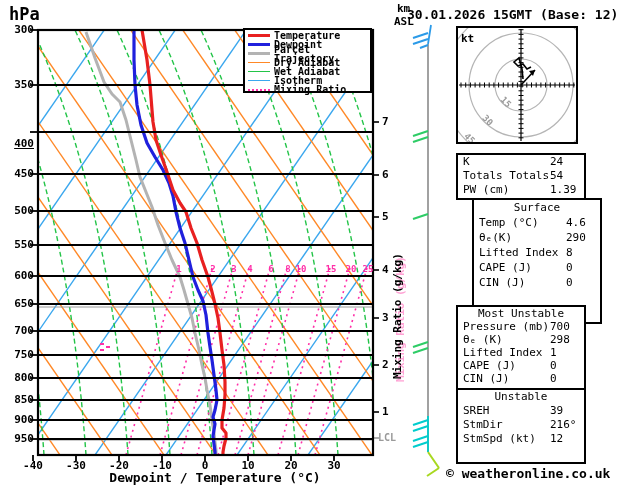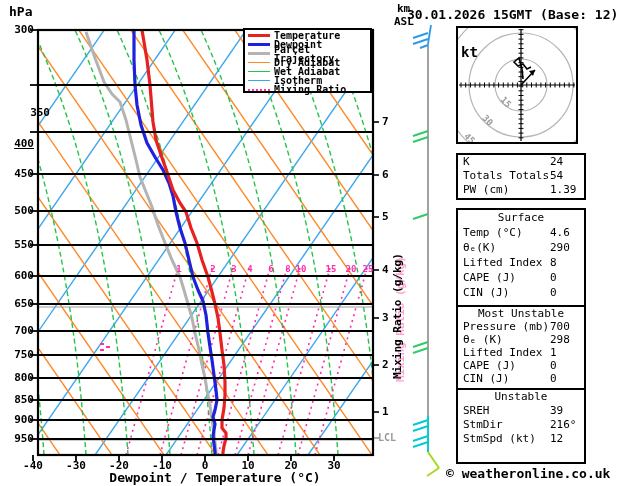--- a/index.html
+++ b/index.html
@@ -217,29 +217,29 @@
         <line x1="518.5" y1="142.50000000000003" x2="523.5" y2="142.50000000000003" stroke="#000" stroke-width="1"></line>
         <text x="503.8" y="104.2" fill="#9a9a9a" font-size="9px" font-weight="bold" text-anchor="middle" transform="rotate(45 503.8 104.2)">15</text>
         <text x="485.6" y="122.4" fill="#9a9a9a" font-size="9px" font-weight="bold" text-anchor="middle" transform="rotate(45 485.6 122.4)">30</text>
         <text x="467.4" y="140.6" fill="#9a9a9a" font-size="9px" font-weight="bold" text-anchor="middle" transform="rotate(45 467.4 140.6)">45</text>
         <polyline points="523,79 522,69 519,58 514,62 518,66 523,64 527,69 531,67" fill="none" stroke="#000" stroke-width="1.6"></polyline>
         <line x1="521" y1="85" x2="535" y2="70" stroke="#000" stroke-width="1.6"></line>
         <path d="M 535 70 L 529 71 L 533 76 Z" fill="#000"></path>
       </g>
     </svg>
 
-  <div class="txt b" style="left:9px;top:4px;font-size:13px;">hPa</div>
+  <div class="txt b" style="left:9px;top:4px;font-size:17px;">hPa</div>
   <div class="txt b" style="left:397px;top:2px;font-size:11px;">km</div>
   <div class="txt b" style="left:394px;top:15px;font-size:11px;">ASL</div>
   <div class="txt b" style="left:407px;top:7px;font-size:13px;">30.01.2026 15GMT (Base: 12)</div>
   <div class="txt b" style="left:60px;top:470px;width:310px;text-align:center;font-size:13px;">Dewpoint / Temperature (°C)</div>
   <div class="txt" style="left:394px;top:377px;z-index:2;color:#ffa3d5;"><span class="rot-label" style="display:inline-block;">Mixing Ratio (g/kg)</span></div>
   <div class="txt" style="left:391px;top:374px;z-index:3;"><span class="rot-label" style="display:inline-block;">Mixing Ratio (g/kg)</span></div>
   <div class="txt b" style="left:378px;top:432px;font-size:10px;color:#9a9a9a;">LCL</div>
-  <div class="txt b" style="left:461px;top:44px;font-size:14px;z-index:6;">kt</div>
+  <div class="txt b" style="left:461px;top:32px;font-size:11px;z-index:6;">kt</div>
   <div class="txt b" style="left:446px;top:466px;font-size:13px;">© weatheronline.co.uk</div>
 
   <div class="legend" id="legend-box">
       <div class="legend-row">
         <span class="legend-swatch" style="border-top: 3px solid rgb(232, 32, 32);"></span>
         <span>Temperature</span>
       </div>
       <div class="legend-row">
         <span class="legend-swatch" style="border-top: 3px solid rgb(32, 32, 221);"></span>
         <span>Dewpoint</span>
@@ -261,21 +261,21 @@
         <span>Isotherm</span>
       </div>
       <div class="legend-row">
         <span class="legend-swatch" style="border-top: 2px dotted rgb(255, 47, 168);"></span>
         <span>Mixing Ratio</span>
       </div>
     </div>
 
   <div id="pressure-labels">
       <div class="txt ptick-label" style="left:4px;top:23px;">300</div>
-      <div class="txt ptick-label" style="left:20px;top:78px;margin-top:28px;">350</div>
+      <div class="txt ptick-label" style="left:4px;top:78px;">350</div>
       <div class="txt ptick-label" style="left:4px;top:137px;text-decoration:underline;">400</div>
       <div class="txt ptick-label" style="left:4px;top:167px;">450</div>
       <div class="txt ptick-label" style="left:4px;top:204px;">500</div>
       <div class="txt ptick-label" style="left:4px;top:238px;">550</div>
       <div class="txt ptick-label" style="left:4px;top:269px;">600</div>
       <div class="txt ptick-label" style="left:4px;top:297px;">650</div>
       <div class="txt ptick-label" style="left:4px;top:324px;">700</div>
       <div class="txt ptick-label" style="left:4px;top:348px;">750</div>
       <div class="txt ptick-label" style="left:4px;top:371px;">800</div>
       <div class="txt ptick-label" style="left:4px;top:393px;">850</div>
@@ -312,21 +312,21 @@
       <div class="txt mix-label" style="left:324px;top:264px;width:14px;text-align:center;">15</div>
       <div class="txt mix-label" style="left:344px;top:264px;width:14px;text-align:center;">20</div>
       <div class="txt mix-label" style="left:361px;top:264px;width:14px;text-align:center;">25</div>
     </div>
   <div id="panel-boxes">
       <div class="panel" style="top: 153px; height: 47px;">
         <div class="panel-row" style="line-height: 14px;"><span>K</span><span class="panel-val">24</span></div>
         <div class="panel-row" style="line-height: 14px;"><span>Totals Totals</span><span class="panel-val">54</span></div>
         <div class="panel-row" style="line-height: 14px;"><span>PW (cm)</span><span class="panel-val">1.39</span></div>
       </div>
-      <div class="panel" style="top: 208px; height: 126px;">
+      <div class="panel" style="top: 198px; height: 126px; margin-left: 16px;">
         <div class="panel-title" style="line-height: 15px;">Surface</div>
         <div class="panel-row" style="line-height: 15px;"><span>Temp (°C)</span><span class="panel-val">4.6</span></div>
         <div class="panel-row" style="line-height: 15px;"><span>θₑ(K)</span><span class="panel-val">290</span></div>
         <div class="panel-row" style="line-height: 15px;"><span>Lifted Index</span><span class="panel-val">8</span></div>
         <div class="panel-row" style="line-height: 15px;"><span>CAPE (J)</span><span class="panel-val">0</span></div>
         <div class="panel-row" style="line-height: 15px;"><span>CIN (J)</span><span class="panel-val">0</span></div>
       </div>
       <div class="panel" style="top: 305px; height: 85px;">
         <div class="panel-title" style="line-height: 13px;">Most Unstable</div>
         <div class="panel-row" style="line-height: 13px;"><span>Pressure (mb)</span><span class="panel-val">700</span></div>

